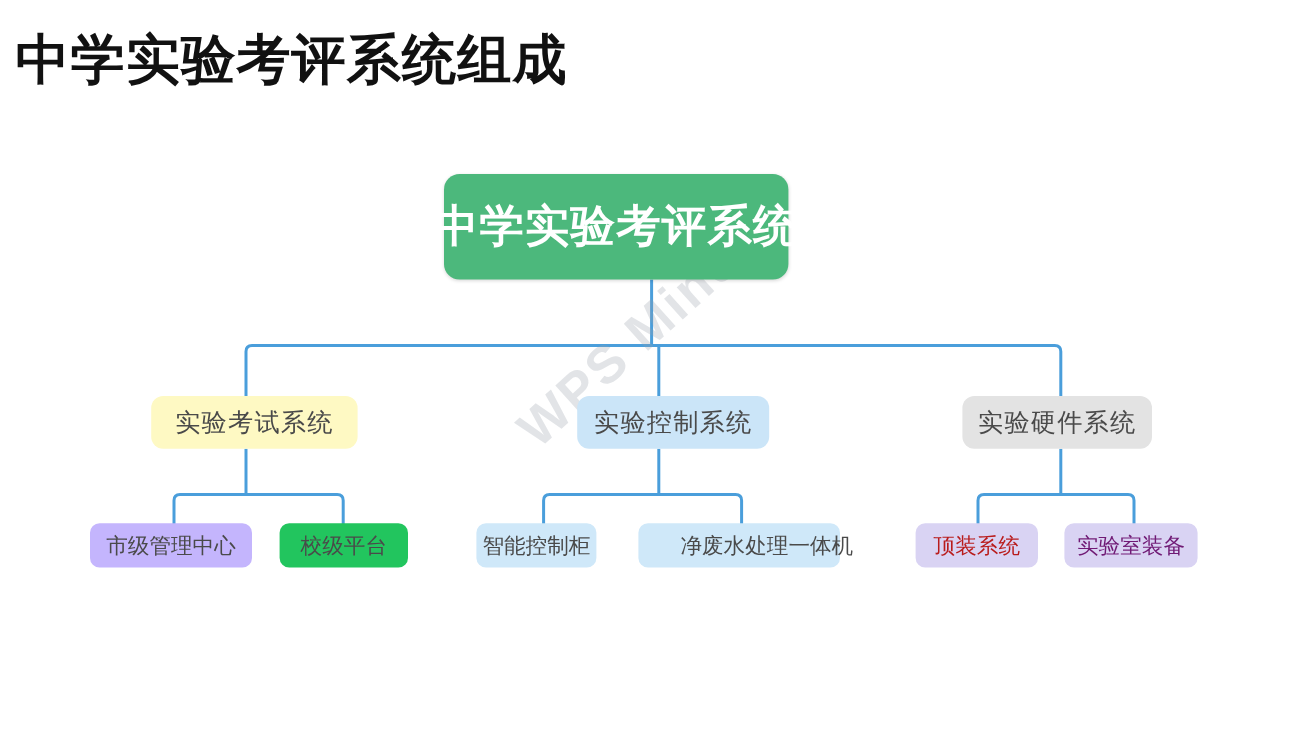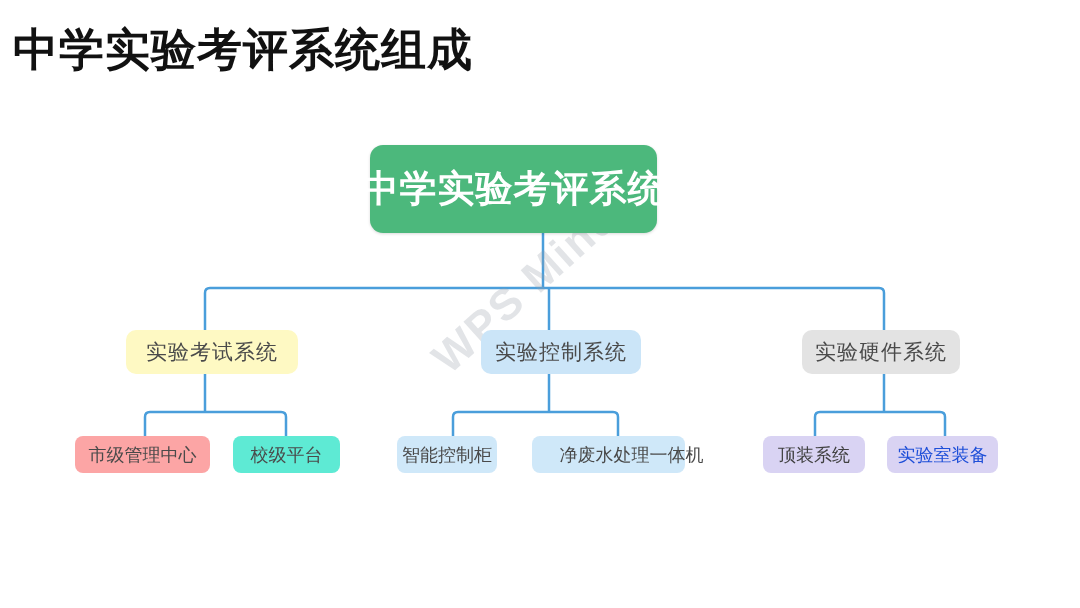--- a/index.html
+++ b/index.html
@@ -75,21 +75,21 @@
   .n-b1 { left: 470px; width: 160px; }
   .n-b2 { left: 802px; width: 158px; }
   .n-l3 {
     top: 436px; height: 37px;
     border-radius: 8px;
     font-size: 18px;
   }
   .n-b0c0 { left: 75px;  width: 135px; }
   .n-b0c1 { left: 233px; width: 107px; }
   .n-b1c0 { left: 397px; width: 100px; }
-  .n-b1c1 { left: 532px; width: 153px; padding-left: 46px; }
+  .n-b1c1 { left: 532px; width: 168px; padding-left: 46px; }
   .n-b2c0 { left: 763px; width: 102px; }
   .n-b2c1 { left: 887px; width: 111px; }
 </style>
 </head>
 <body style="background: rgb(255, 255, 255);">
 
 <div class="stage">
 
   <div class="page-title">中学实验考评系统组成</div>
 
@@ -111,20 +111,20 @@
   </svg>
 
   <div class="watermark">WPS Mind</div>
 
   <div class="node n-root" style="background-color: rgb(76, 184, 124); color: rgb(255, 255, 255);">中学实验考评系统</div>
 
   <div class="node n-l2 n-b0" style="background-color: #fef9c3; color: rgb(74, 74, 74);">实验考试系统</div>
   <div class="node n-l2 n-b1" style="background-color: rgb(203, 229, 248); color: rgb(74, 74, 74); margin-left: 11px;">实验控制系统</div>
   <div class="node n-l2 n-b2" style="background-color: rgb(227, 227, 227); color: rgb(74, 74, 74);">实验硬件系统</div>
 
-  <div class="node n-l3 n-b0c0" style="background-color: #fca5a5; color: rgb(74, 74, 74);">市级管理中心</div>
-  <div class="node n-l3 n-b0c1" style="background-color: #5eead4; color: rgb(74, 74, 74); text-align: center;">校级平台</div>
+  <div class="node n-l3 n-b0c0" style="background-color: #c4b5fd; color: rgb(74, 74, 74);">市级管理中心</div>
+  <div class="node n-l3 n-b0c1" style="background-color: #22c55e; color: rgb(74, 74, 74); text-align: center;">校级平台</div>
   <div class="node n-l3 n-b1c0" style="background-color: rgb(207, 232, 249); color: rgb(74, 74, 74);">智能控制柜</div>
   <div class="node n-l3 n-b1c1" style="background-color: rgb(207, 232, 249); color: rgb(74, 74, 74);">净废水处理一体机</div>
-  <div class="node n-l3 n-b2c0" style="background-color: rgb(217, 211, 243); color: #404040;">顶装系统</div>
-  <div class="node n-l3 n-b2c1" style="background-color: rgb(217, 211, 243); color: #1d4ed8;">实验室装备</div>
+  <div class="node n-l3 n-b2c0" style="background-color: rgb(217, 211, 243); color: #b91c1c;">顶装系统</div>
+  <div class="node n-l3 n-b2c1" style="background-color: rgb(217, 211, 243); color: #701a75;">实验室装备</div>
 
 </div>
 
 </body></html>

